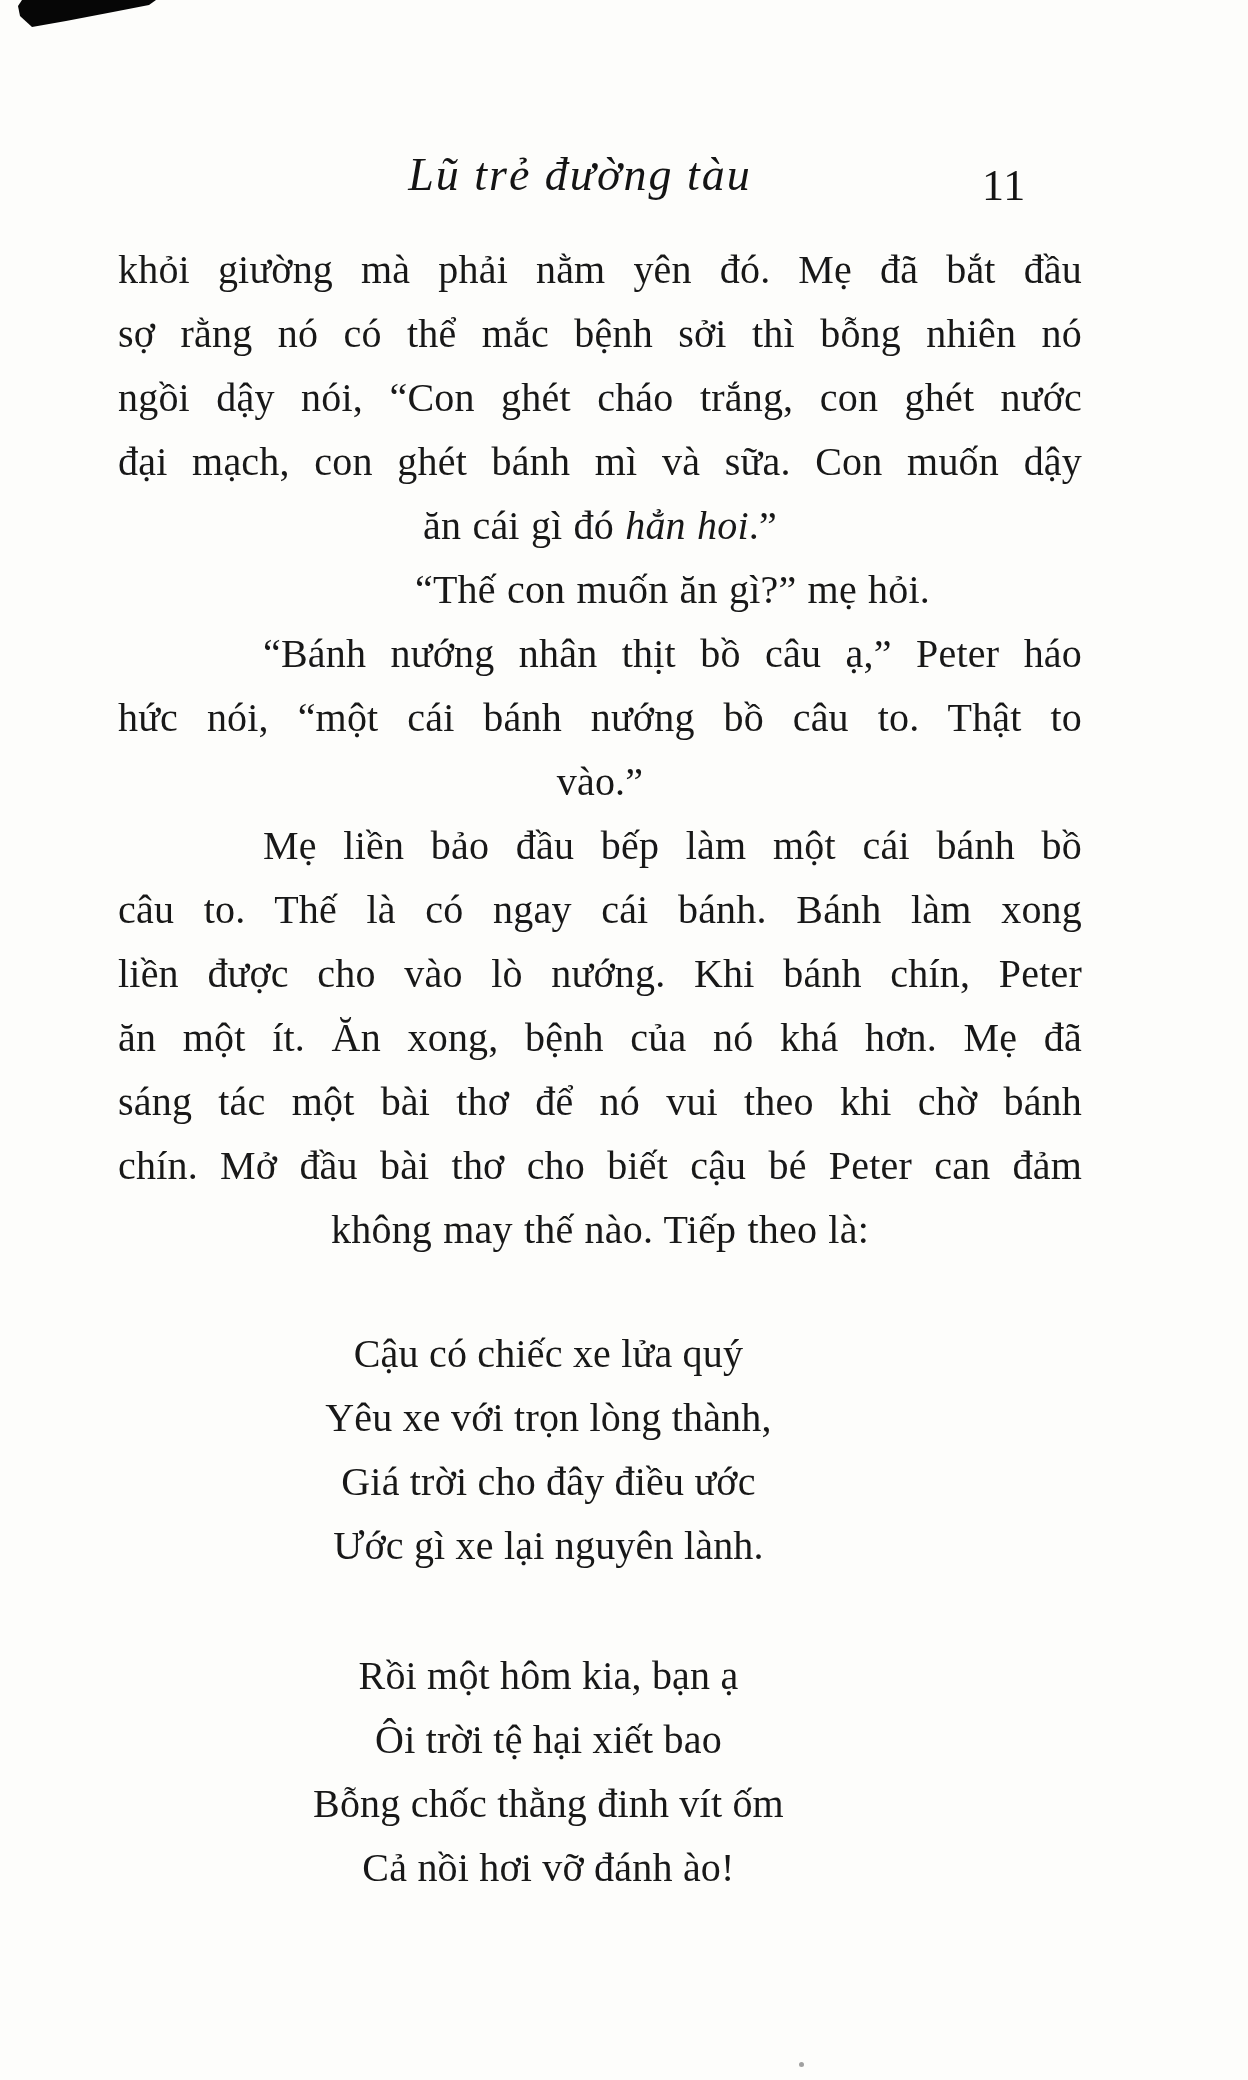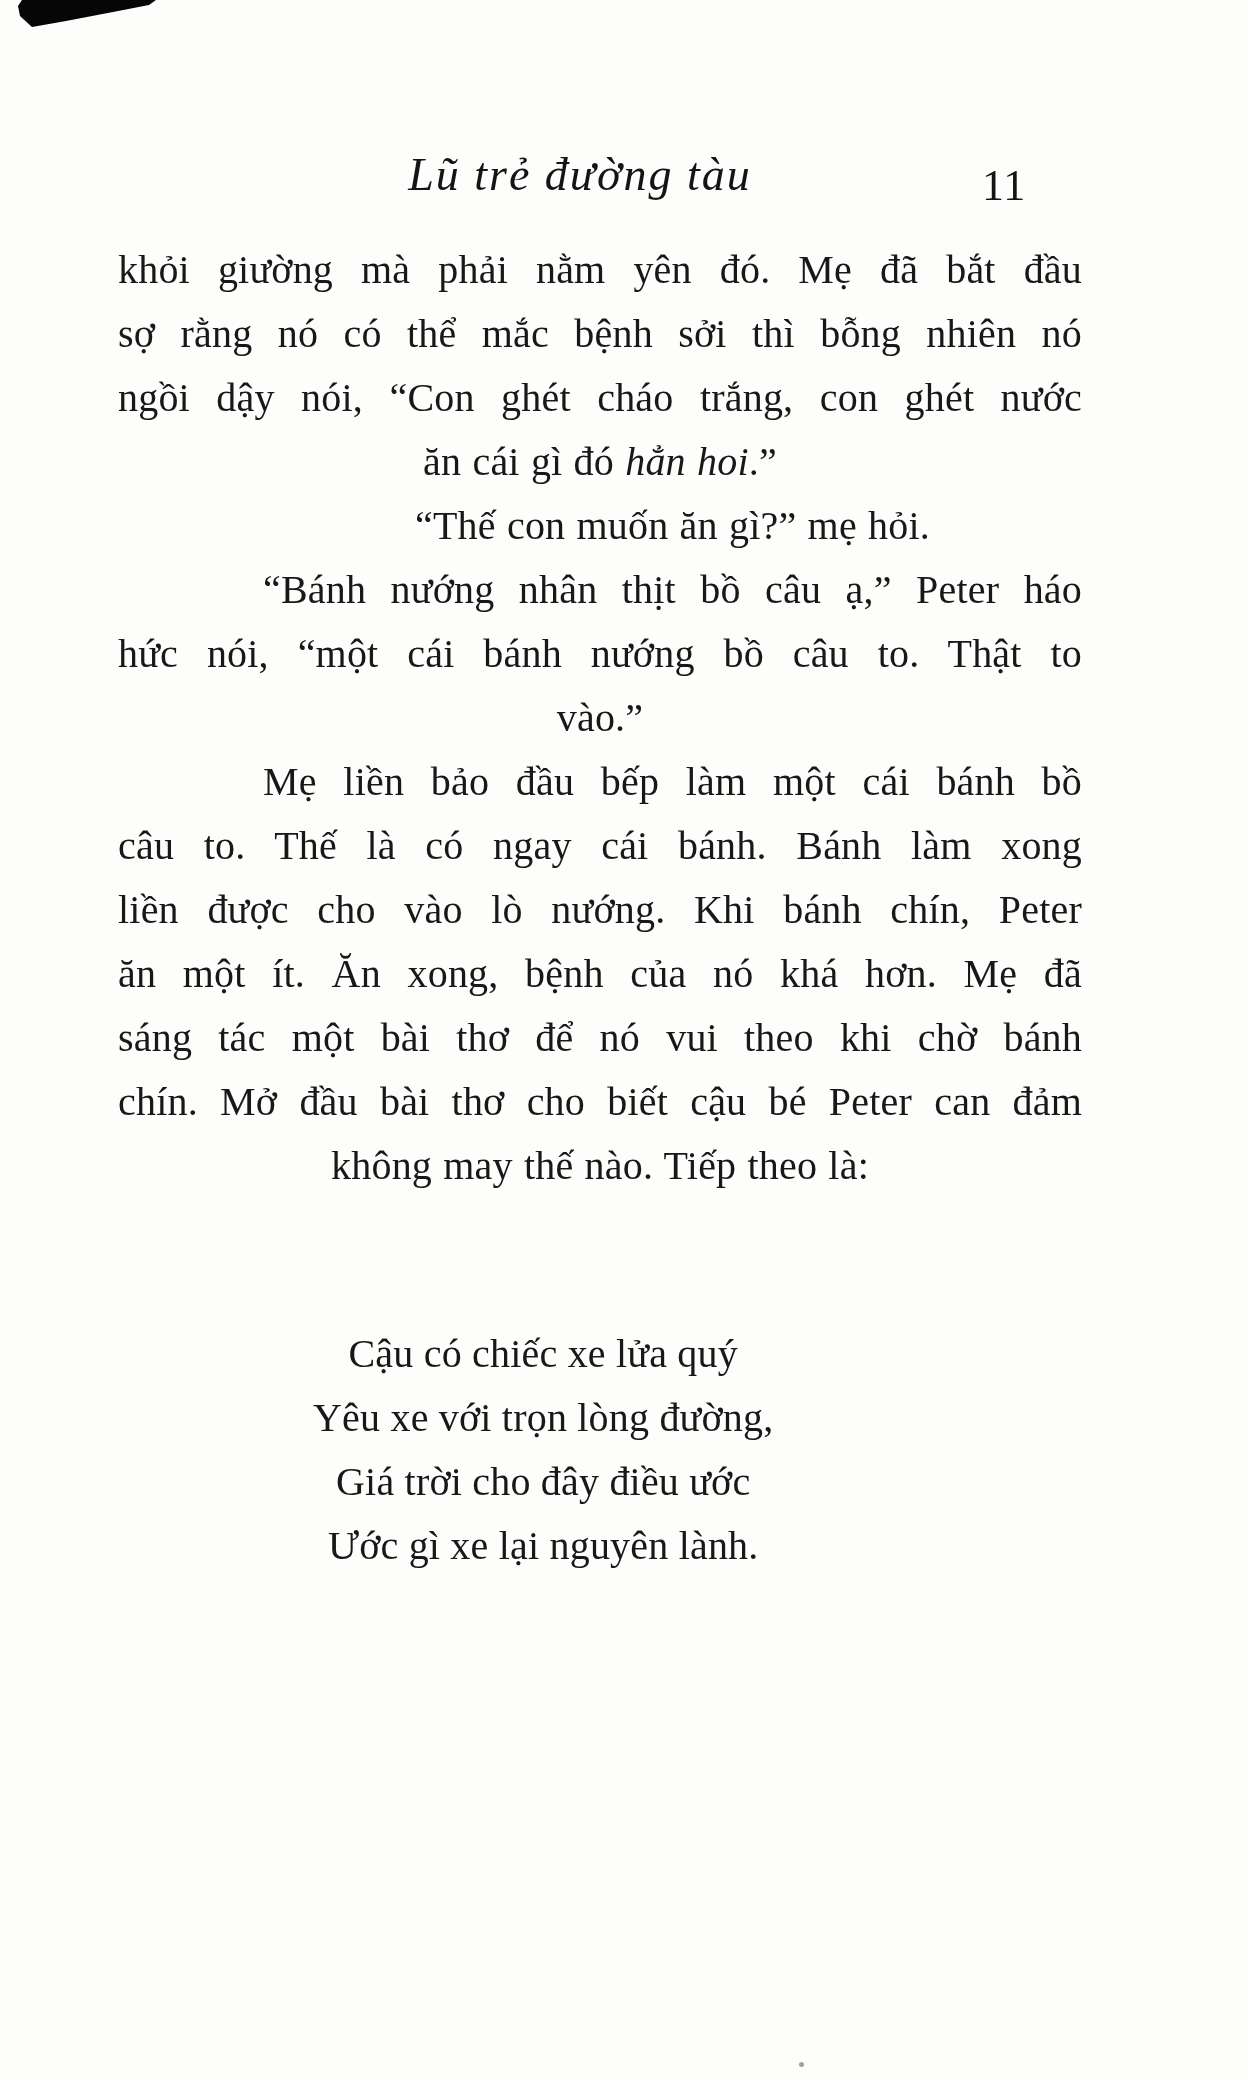--- a/index.html
+++ b/index.html
@@ -107,38 +107,45 @@
   <div class="corner-blot"></div>
 
   <div class="running-title">Lũ trẻ đường tàu</div>
 
   <div class="page-number">11</div>
 
   <div class="prose">
     <div class="line j">khỏi giường mà phải nằm yên đó. Mẹ đã bắt đầu</div>
     <div class="line j">sợ rằng nó có thể mắc bệnh sởi thì bỗng nhiên nó</div>
     <div class="line j">ngồi dậy nói, “Con ghét cháo trắng, con ghét nước</div>
+    <div class="line j">đại mạch, con ghét bánh mì và sữa. Con muốn dậy</div>
     <div class="line"><span>ăn cái gì đó </span><em>hẳn hoi</em><span>.”</span></div>
     <div class="line ind">“Thế con muốn ăn gì?” mẹ hỏi.</div>
     <div class="line ind j">“Bánh nướng nhân thịt bồ câu ạ,” Peter háo</div>
     <div class="line j">hức nói, “một cái bánh nướng bồ câu to. Thật to</div>
     <div class="line">vào.”</div>
     <div class="line ind j">Mẹ liền bảo đầu bếp làm một cái bánh bồ</div>
     <div class="line j">câu to. Thế là có ngay cái bánh. Bánh làm xong</div>
     <div class="line j">liền được cho vào lò nướng. Khi bánh chín, Peter</div>
     <div class="line j">ăn một ít. Ăn xong, bệnh của nó khá hơn. Mẹ đã</div>
     <div class="line j">sáng tác một bài thơ để nó vui theo khi chờ bánh</div>
     <div class="line j">chín. Mở đầu bài thơ cho biết cậu bé Peter can đảm</div>
     <div class="line">không may thế nào. Tiếp theo là:</div>
   </div>
 
   <div class="poem">
     <div class="stanza">
       <div class="line">Cậu có chiếc xe lửa quý</div>
-      <div class="line">Yêu xe với trọn lòng đường,</div>
+      <div class="line">Yêu xe với trọn lòng thành,</div>
       <div class="line">Giá trời cho đây điều ước</div>
       <div class="line">Ước gì xe lại nguyên lành.</div>
+    </div>
+    <div class="stanza">
+      <div class="line">Rồi một hôm kia, bạn ạ</div>
+      <div class="line">Ôi trời tệ hại xiết bao</div>
+      <div class="line">Bỗng chốc thằng đinh vít ốm</div>
+      <div class="line">Cả nồi hơi vỡ đánh ào!</div>
     </div>
   </div>
 
   <div class="speck"></div>
 
 </div>
 
 </body></html>

